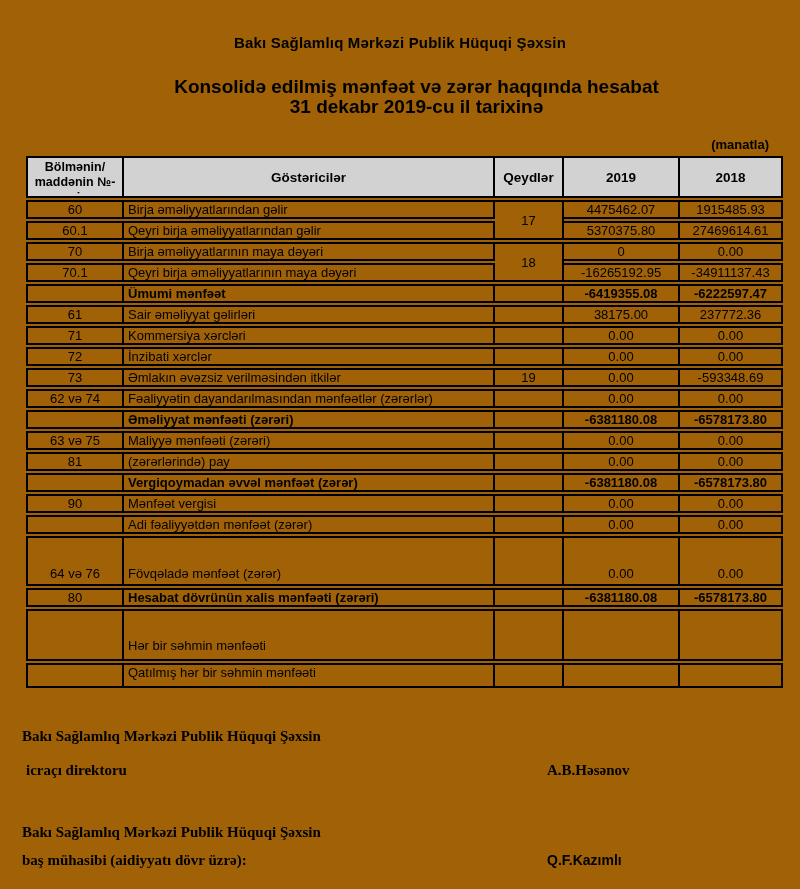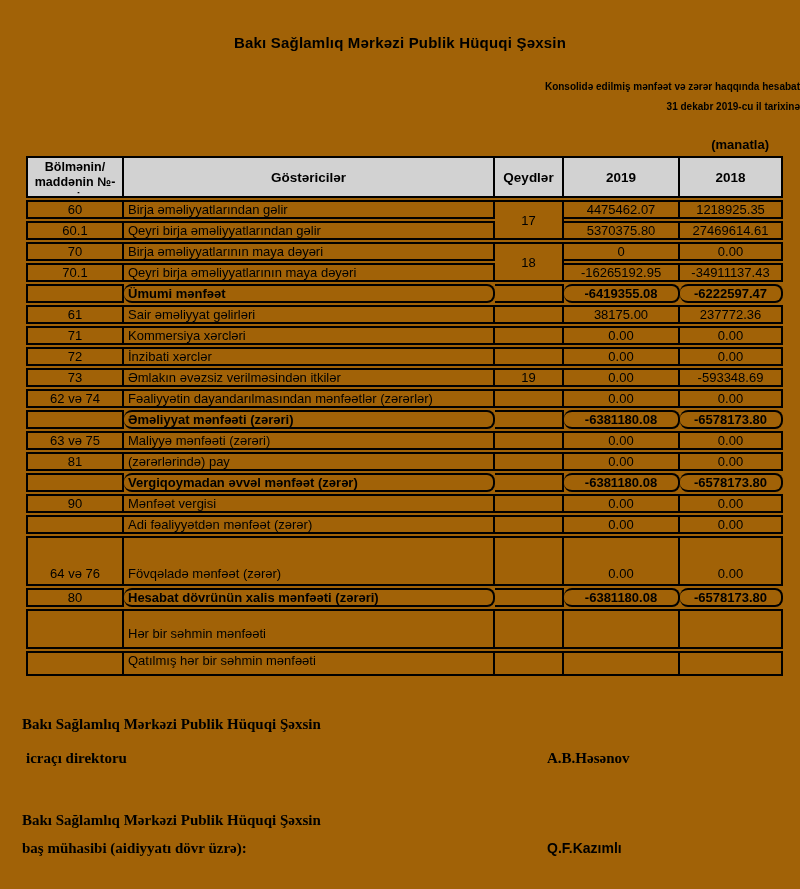--- a/index.html
+++ b/index.html
@@ -9,22 +9,22 @@
     background: #ffffff; color: #000;
     font-family: "Liberation Sans", sans-serif;
   }
   .page { position: relative; width: 800px; height: 889px; overflow: hidden; background:#a16207; }
 
   .org-title {
     margin-top: 34px; text-align: center;
     font-size: 15px; font-weight: bold; letter-spacing: 0.2px;
   }
   .report-title {
-    margin-top: 26px; text-align: right;
-    font-size: 10px; font-weight: bold; line-height: 20px; margin-left: 33px;
+    margin-top: 26px; text-align: center;
+    font-size: 19px; font-weight: bold; line-height: 20px; margin-left: 33px;
   }
   .currency-note {
     width: 757px; margin: 20px 0 2px 12px;
     text-align: right; font-size: 13px; font-weight: bold;
   }
 
   table.report {
     margin-left: 12px; width: 757px;
     border-collapse: separate; border-spacing: 0 2px;
     table-layout: fixed; font-size: 13px; padding-left: 14px;
@@ -37,23 +37,23 @@
   thead th {
     background: #d2d2d2; font-weight: bold; height: 42px;
     text-align: center; vertical-align: middle; font-size: 13.5px;
   }
   .no-head { height: 34px; overflow: hidden; line-height: 15px; font-size: 12.5px; }
   tbody td { height: 19px; line-height: 15px; vertical-align: middle; }
   td.c-no   { text-align: center; }
   td.c-label{ text-align: left; }
   td.c-note { text-align: center; }
   td.c-num  { text-align: center; }
-  tr.bold td.c-label, tr.bold td.c-num { font-weight: bold; border-radius: 8px; }
+  tr.bold td.c-label, tr.bold td.c-num { font-weight: bold; }
   tr.t48 td { height: 50px; vertical-align: bottom; padding-bottom: 3px; }
-  tr.t30 td { height: 40px; vertical-align: bottom; padding-bottom: 6px; }
+  tr.t30 td { height: 52px; vertical-align: bottom; padding-bottom: 6px; }
   tr.t31 td { height: 22px; vertical-align: bottom; padding-bottom: 6px; }
 
   .footer {
     position: relative; margin: 38px 0 0 22px; width: 757px;
     font-family: "Liberation Serif", serif; font-weight: bold; font-size: 15px;
   }
   .sig-row { position: relative; height: 20px; }
   .sig-label { padding-left: 4px; }
   .sig-name { position: absolute; left: 525px; top: 0; }
   .sig-name.sans { font-family: "Liberation Sans", sans-serif; font-size: 14px; }
@@ -95,21 +95,21 @@
         <th>2019</th>
         <th>2018</th>
       </tr>
     </thead>
     <tbody>
       <tr>
         <td class="c-no">60</td>
         <td class="c-label">Birja əməliyyatlarından gəlir</td>
         <td class="c-note" rowspan="2">17</td>
         <td class="c-num">4475462.07</td>
-        <td class="c-num">1218925.35</td>
+        <td class="c-num">1915485.93</td>
       </tr>
       <tr>
         <td class="c-no">60.1</td>
         <td class="c-label">Qeyri birja əməliyyatlarından gəlir</td>
         <td class="c-num">5370375.80</td>
         <td class="c-num">27469614.61</td>
       </tr>
       <tr>
         <td class="c-no">70</td>
         <td class="c-label">Birja əməliyyatlarının maya dəyəri</td>

